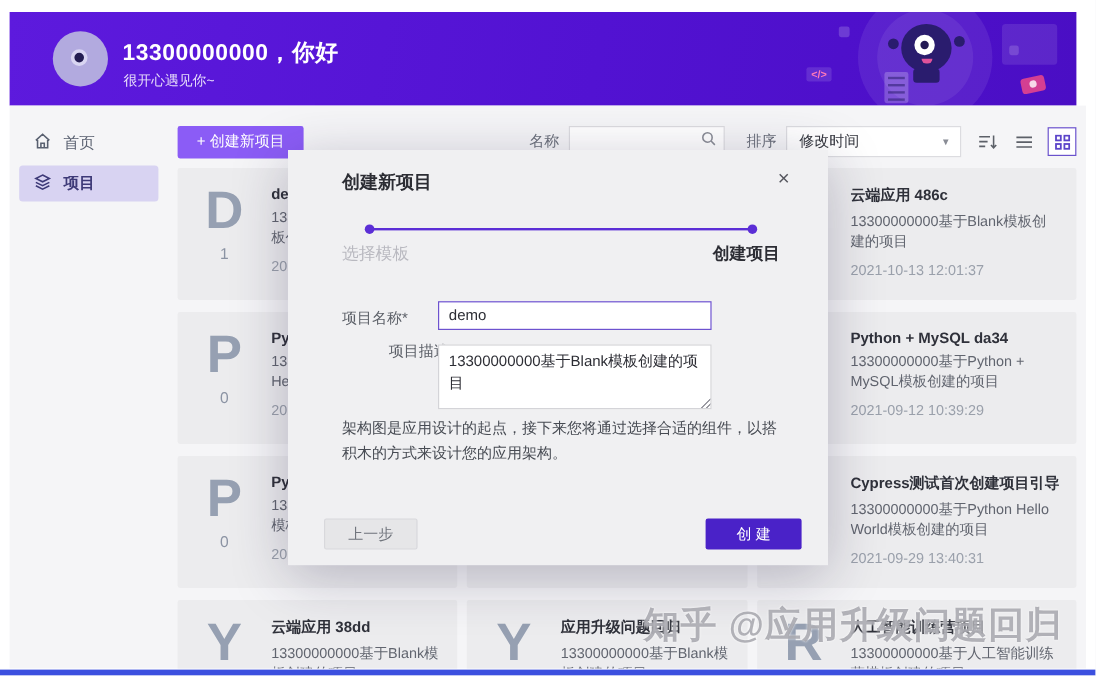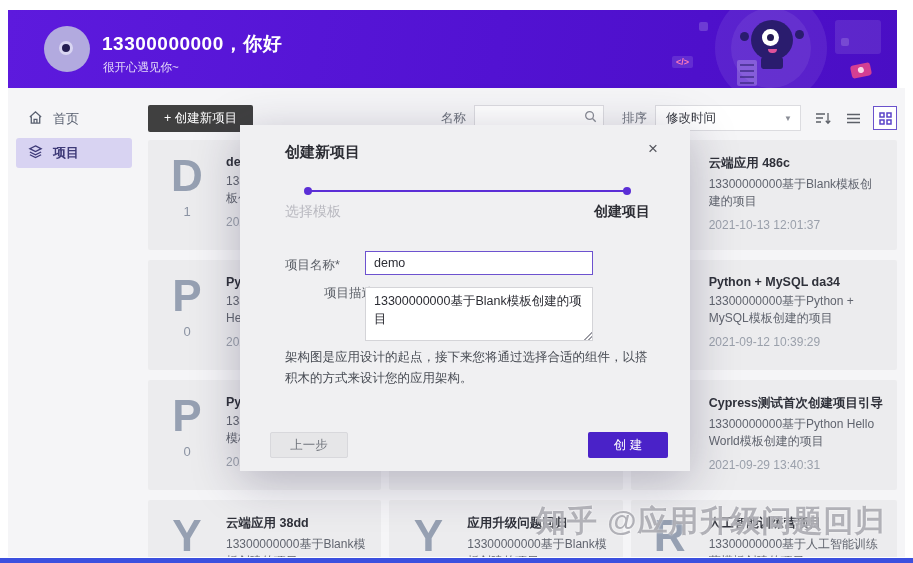--- a/index.html
+++ b/index.html
@@ -60,21 +60,21 @@
     display:flex; align-items:center; gap:10px;
     font-size:13px; color:#596070; cursor:pointer;
   }
   .side-item.active { background:#d8d3f2; color:#3e3a78; font-weight:bold; }
   .side-item svg { flex:0 0 auto; }
 
   .main { position:absolute; left:132px; top:0; right:0; bottom:0; overflow:hidden; }
   .toolbar { position:absolute; left:8px; right:8px; top:16px; height:28px; display:flex; align-items:center; }
   .btn-create {
     height:27px; padding:0 16px; border:none; border-radius:2px; cursor:pointer;
-    background:#404040; color:#fff; font-size:12.5px; font-family:inherit;
+    background:#8b5cf6; color:#fff; font-size:12.5px; font-family:inherit;
   }
   .tb-spacer { flex:1; }
   .tb-label { font-size:12.5px; color:#6a6f7a; margin-right:8px; }
   .search-box {
     width:130px; height:26px; background:#fff; border:1px solid #dcdce0;
     display:flex; align-items:center; padding:0 6px 0 8px;
   }
   .search-box input { flex:1; min-width:0; border:none; outline:none; font-size:12px; font-family:inherit; background:transparent; }
   .sort-label { margin:0 8px 0 18px; }
   .sort-select {

